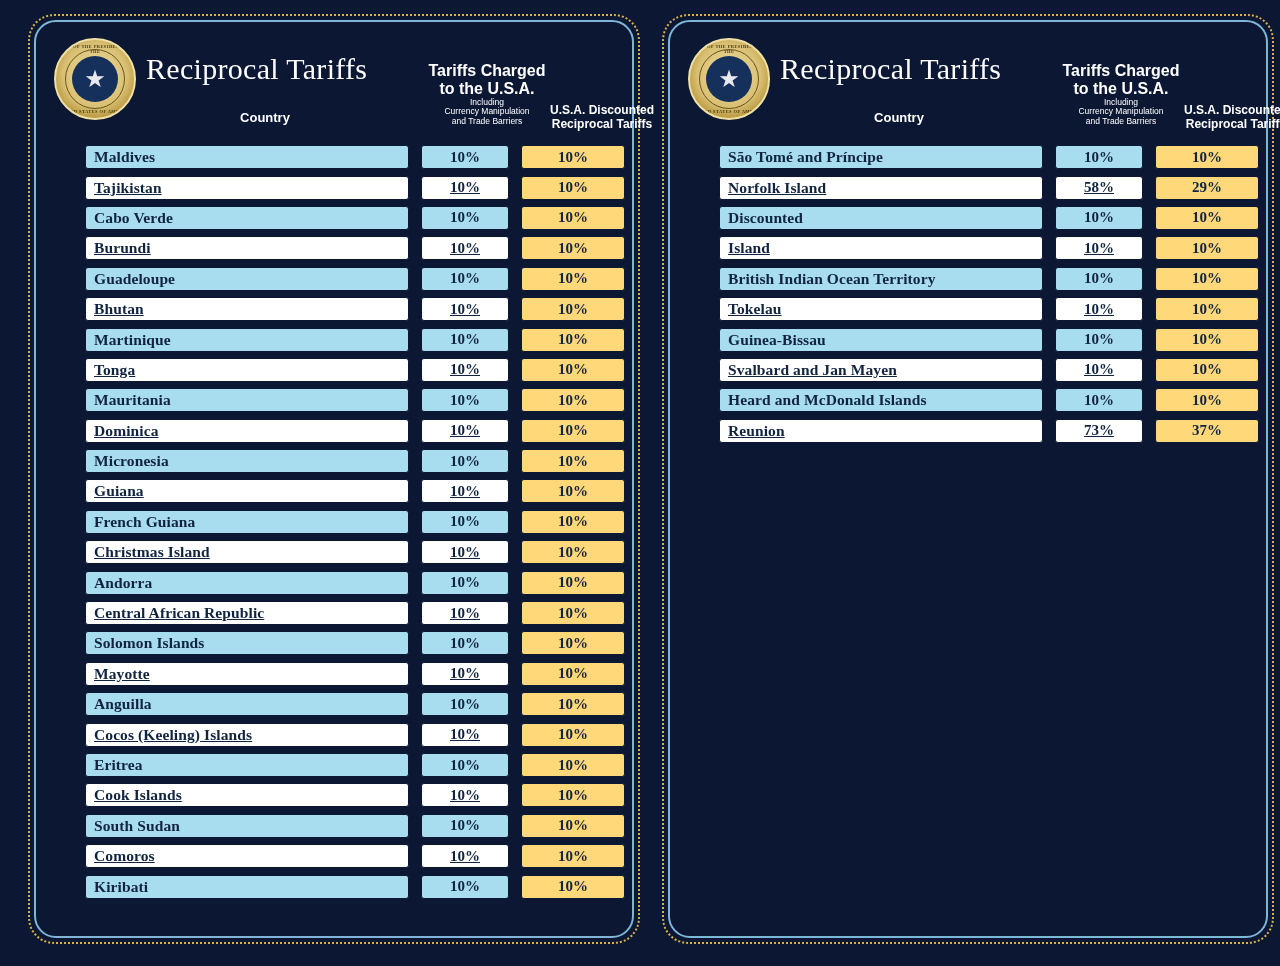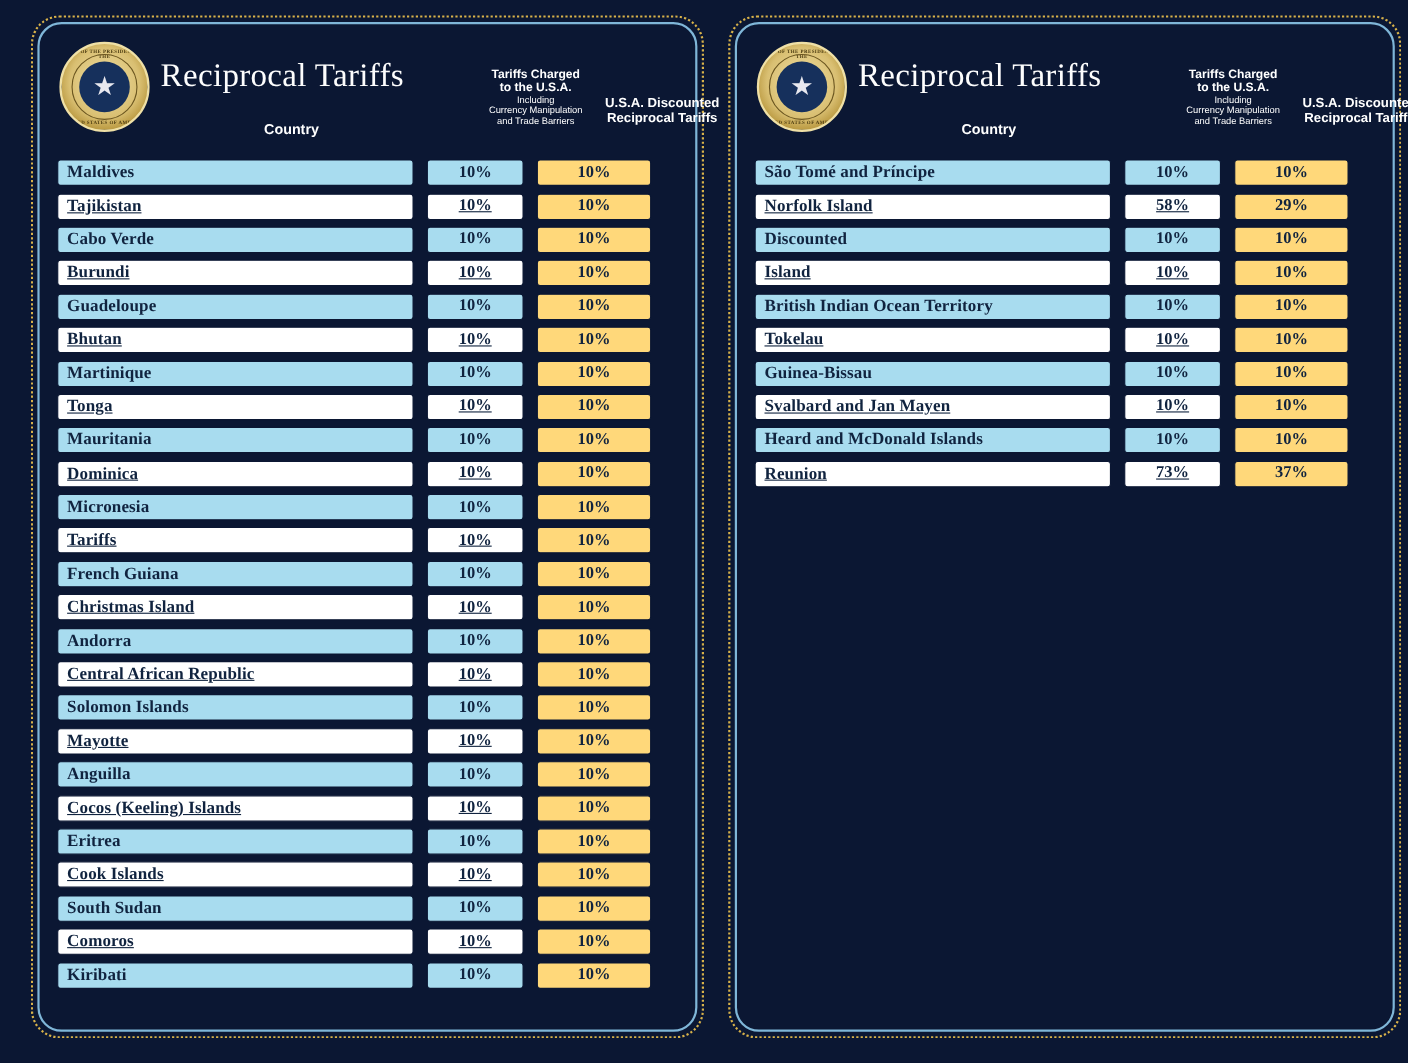--- a/index.html
+++ b/index.html
@@ -99,37 +99,38 @@
     font-weight: bold;
   }
   .col-head-charged {
     position: absolute;
     left: 388px; top: 40px;
     width: 126px;
     text-align: center;
     color: #ffffff;
     line-height: 1.12;
   }
-  .col-head-charged .l1 { font-size: 11px; font-weight: bold; }
+  .col-head-charged .l1 { font-size: 16px; font-weight: bold; }
   .col-head-charged .l2 { font-size: 8.5px; font-weight: normal; }
   .col-head-disc {
     position: absolute;
-    left: 498px; top: 65px;
+    left: 498px; top: 82px;
     width: 136px;
     text-align: center;
     color: #ffffff;
     font-size: 12px;
     font-weight: bold;
     line-height: 1.15;
   }
   
   .rows {
     position: absolute;
     left: 0; top: 120px;
     width: 100%;
+    padding-left: 33px;
   }
   .row {
     display: flex;
     align-items: center;
     height: 30.4px;
     padding-left: 16px;
   }
   .cell {
     border: 1px solid #0b1733;
     border-radius: 3px;
@@ -246,21 +247,21 @@
             <div class="cell c-country">Dominica</div>
             <div class="cell c-num">10%</div>
             <div class="cell c-disc">10%</div>
           </div>
           <div class="row alt-blue">
             <div class="cell c-country">Micronesia</div>
             <div class="cell c-num">10%</div>
             <div class="cell c-disc">10%</div>
           </div>
           <div class="row alt-white">
-            <div class="cell c-country">Tariffs</div>
+            <div class="cell c-country">Guiana</div>
             <div class="cell c-num">10%</div>
             <div class="cell c-disc">10%</div>
           </div>
           <div class="row alt-blue">
             <div class="cell c-country">French Guiana</div>
             <div class="cell c-num">10%</div>
             <div class="cell c-disc">10%</div>
           </div>
           <div class="row alt-white">
             <div class="cell c-country">Christmas Island</div>

